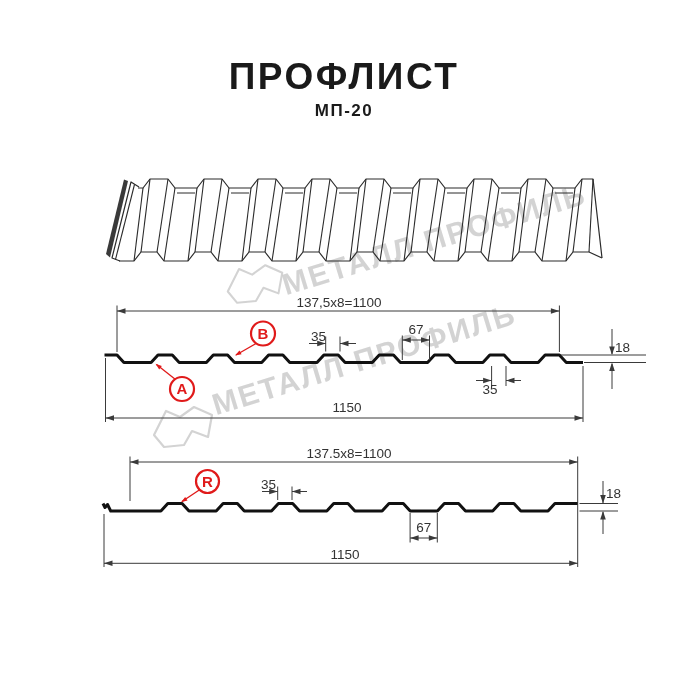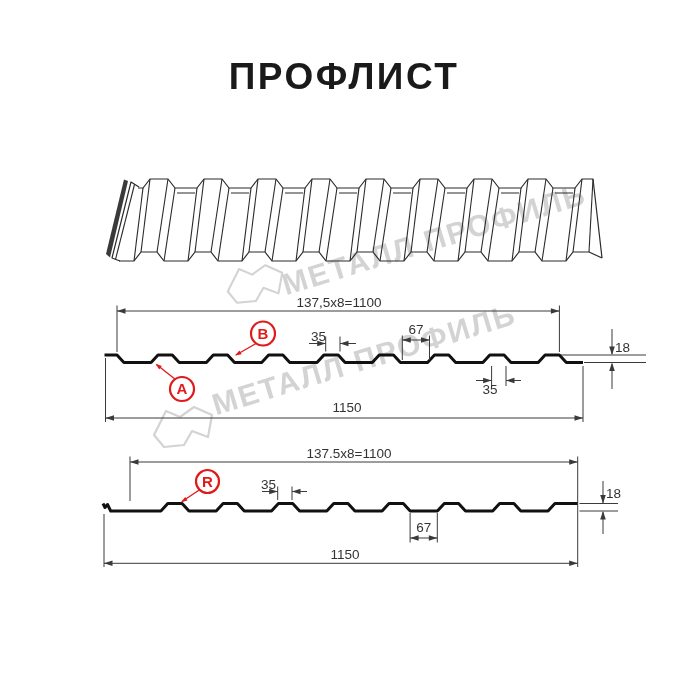--- a/index.html
+++ b/index.html
@@ -22,20 +22,21 @@
   text.dim{font-size:13.5px;fill:#333;font-family:"Liberation Sans",sans-serif;}
   text.lbl{font-size:15px;font-weight:bold;fill:#e01a1a;font-family:"Liberation Sans",sans-serif;}
   circle.lblc{fill:none;stroke:#e01a1a;stroke-width:2.2;}
 </style>
 </head>
 <body>
 
 <div class="page">
 
   <div class="title">ПРОФЛИСТ</div>
+  <div class="subtitle">МП-20</div>
 
   <svg class="wmlogo wmlogo1" width="62" height="46" viewBox="0 0 66 48">
     <path d="M4,32 L16,8 L30,14 L44,4 L62,12 L58,34 L42,28 L34,42 L14,44 Z" fill="none" stroke="#cccccc" stroke-width="2.2" stroke-linejoin="round"></path>
   </svg>
   <div class="wm wm1">МЕТАЛЛ ПРОФИЛЬ</div>
 
   <svg class="wmlogo wmlogo2" width="66" height="48" viewBox="0 0 66 48">
     <path d="M4,32 L16,8 L30,14 L44,4 L62,12 L58,34 L42,28 L34,42 L14,44 Z" fill="none" stroke="#cccccc" stroke-width="2.2" stroke-linejoin="round"></path>
   </svg>
   <div class="wm wm2">МЕТАЛЛ ПРОФИЛЬ</div>

